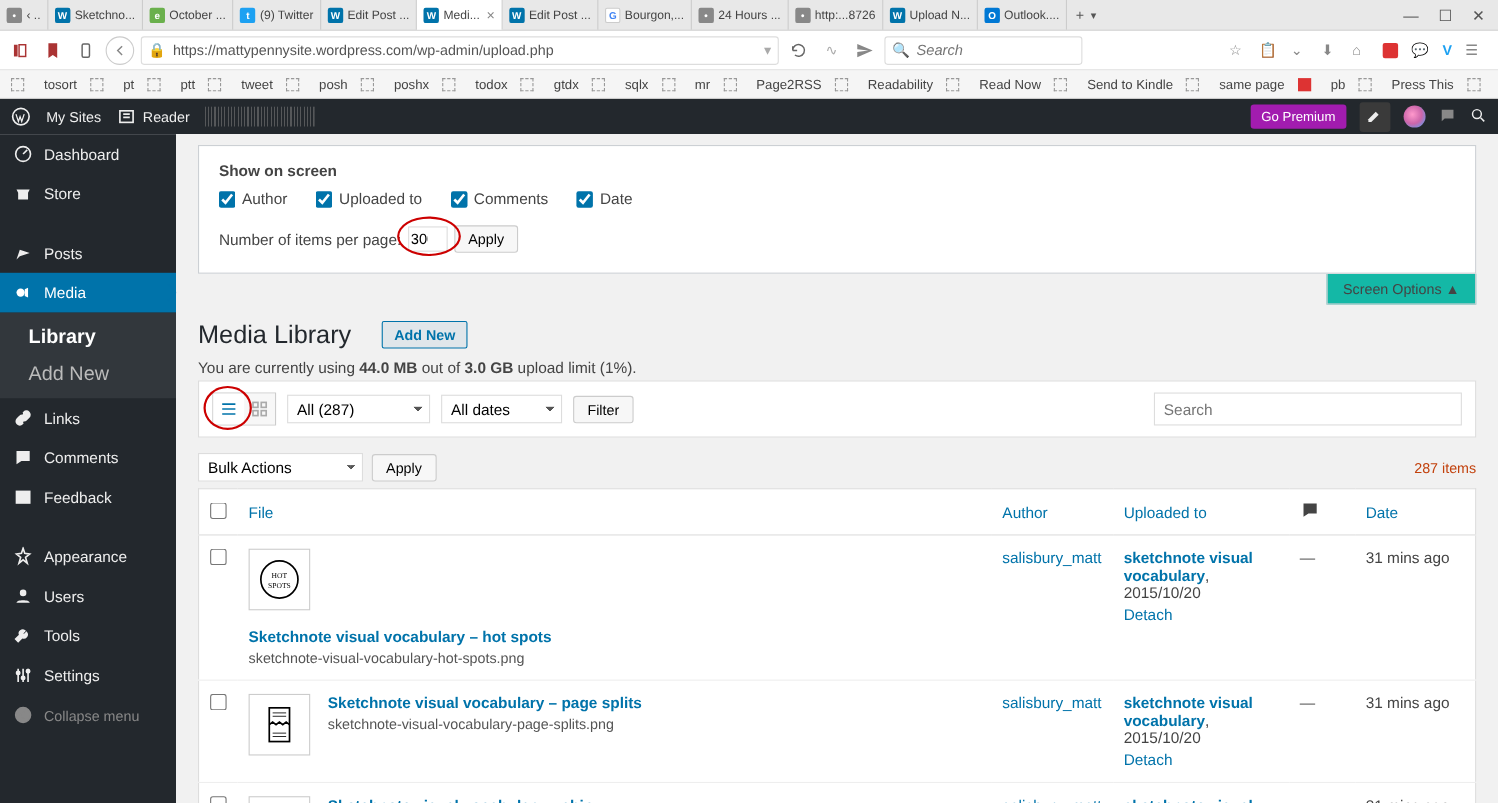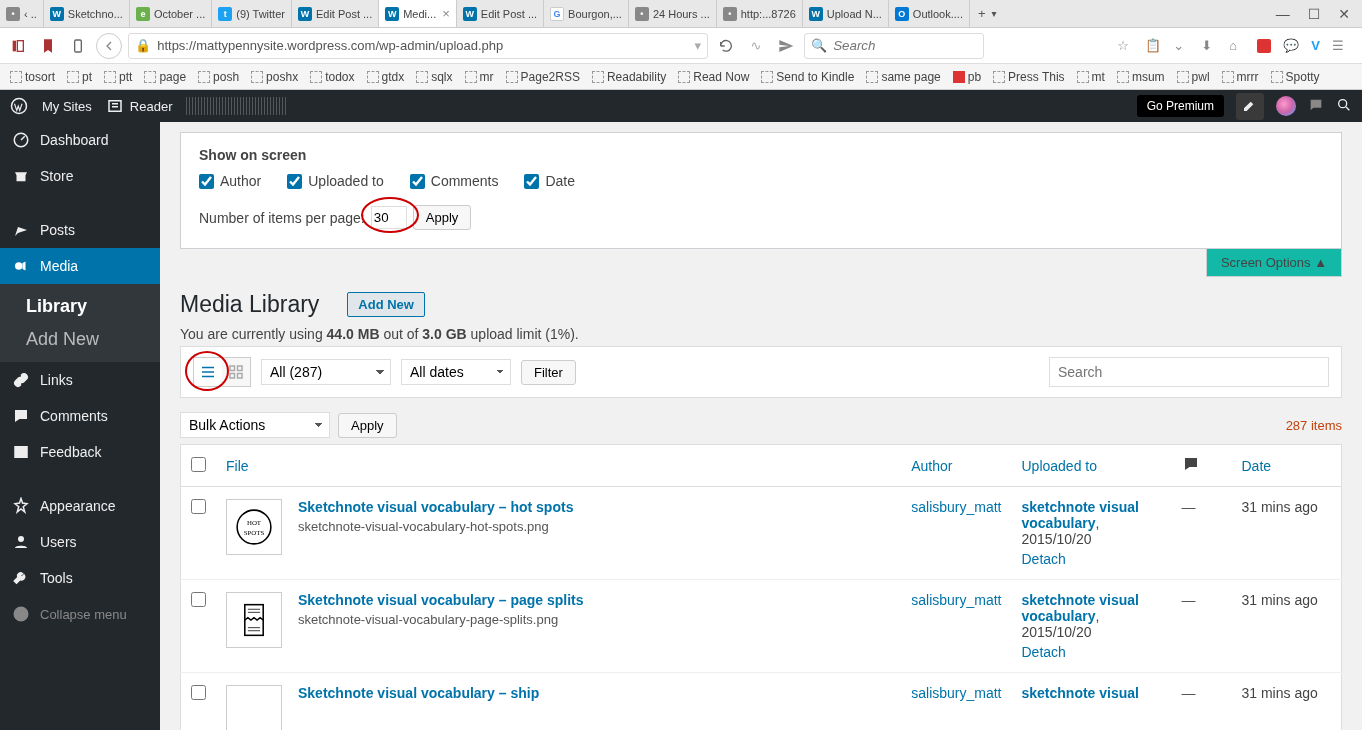--- a/index.html
+++ b/index.html
@@ -29,30 +29,30 @@
 .url-input-wrap .lock{color:#6a6;}
 .url-input { border: none; outline: none; flex: 1; font-size: 13px; color: #555; }
 .search-wrap { display:flex;align-items:center;gap:6px;border:1px solid #ddd;border-radius:3px;padding:2px 6px;width:180px;height:26px;}
 .search-wrap input{border:none;outline:none;width:100%;font-style:italic;color:#888;}
 .url-right{display:flex;gap:12px;align-items:center;margin-left:auto;padding-right:8px;}
 .url-right .ico{width:16px;height:16px;color:#888;}
 .red-box{width:14px;height:14px;background:#d33;border-radius:2px;}
 .blue-v{color:#1da1f2;font-weight:bold;}
 
 .bookmarks-bar { background:#f5f5f5;height:26px;display:flex;align-items:center;gap:4px;padding:0 6px;border-bottom:1px solid #ccc;font-size:12px;overflow:hidden;}
-.bm-item{display:flex;align-items:center;gap:3px;padding:2px 4px;cursor:pointer;white-space:nowrap;}
+.bm-item{display:flex;align-items:center;gap:18px;padding:2px 4px;cursor:pointer;white-space:nowrap;}
 .bm-item .bm-icon{width:12px;height:12px;border:1px dashed #999;}
 .bm-item.red .bm-icon{background:#d33;border:none;}
 
 
 .admin-bar { background:#23282d; color:#eee; height:32px; display:flex; align-items:center; padding:0 10px; gap:14px; font-size:13px;}
 .admin-bar .ab-item{display:flex;align-items:center;gap:6px;cursor:pointer;}
 .admin-bar .wave{width:100px;height:18px;background:repeating-linear-gradient(90deg,#777 0 1px,transparent 1px 3px);opacity:.6;}
 .admin-bar .right{margin-left:auto;display:flex;align-items:center;gap:12px;}
-.go-premium{background:#000000;color:#fff;padding:4px 10px;border-radius:3px;font-size:12px;}
+.go-premium{background:#a21caf;color:#fff;padding:4px 10px;border-radius:3px;font-size:12px;}
 .ab-icon{width:18px;height:18px;}
 .ab-square{background:#3a3a3a;border-radius:3px;padding:4px 6px;}
 .ab-avatar{width:20px;height:20px;border-radius:50%;background:radial-gradient(circle at 40% 40%,#f9c,#c6a,#4af);}
 
 
 .wp-layout{display:flex;height:calc(730px - 28px - 36px - 26px - 32px);}
 
 
 .sidebar{background:#23282d;color:#eee;width:160px;flex-shrink:0;display:flex;flex-direction:column;}
 .sb-item{display:flex;align-items:center;gap:10px;padding:9px 12px;cursor:pointer;color:#eee;font-size:14px;}
@@ -254,21 +254,21 @@
     <div class="bm-item">
       <span class="bm-icon"></span>
       <span>pt</span>
     </div>
     <div class="bm-item">
       <span class="bm-icon"></span>
       <span>ptt</span>
     </div>
     <div class="bm-item">
       <span class="bm-icon"></span>
-      <span>page</span>
+      <span>tweet</span>
     </div>
     <div class="bm-item">
       <span class="bm-icon"></span>
       <span>posh</span>
     </div>
     <div class="bm-item">
       <span class="bm-icon"></span>
       <span>poshx</span>
     </div>
     <div class="bm-item">
@@ -435,20 +435,31 @@
           <path d="M4 20c0-4 16-4 16 0"></path>
         </svg>
         <span>Users</span>
       </div>
     <div class="sb-item">
         <svg class="sb-icon" viewBox="0 0 24 24" fill="none" stroke="currentColor" stroke-width="2">
           <path d="M14 6a4 4 0 0 0-6 5l-5 5 3 3 5-5a4 4 0 0 0 5-6l-3 3-2-2z"></path>
         </svg>
         <span>Tools</span>
       </div>
+    <div class="sb-item">
+        <svg class="sb-icon" viewBox="0 0 24 24" fill="none" stroke="currentColor" stroke-width="2">
+          <line x1="6" y1="4" x2="6" y2="20"></line>
+          <line x1="12" y1="4" x2="12" y2="20"></line>
+          <line x1="18" y1="4" x2="18" y2="20"></line>
+          <circle cx="6" cy="9" r="2" fill="currentColor"></circle>
+          <circle cx="12" cy="15" r="2" fill="currentColor"></circle>
+          <circle cx="18" cy="7" r="2" fill="currentColor"></circle>
+        </svg>
+        <span>Settings</span>
+      </div>
     <div class="sb-item sb-collapse">
         <svg class="sb-icon" viewBox="0 0 24 24" fill="none" stroke="currentColor" stroke-width="2">
           <circle cx="12" cy="12" r="9"></circle>
           <path d="M13 8l-4 4 4 4"></path>
         </svg>
         <span>Collapse menu</span>
       </div>
   </div>
 
   <div class="content">
@@ -533,21 +544,21 @@
           <th style="width:60px;"><span class="comment-icon"><svg width="18" height="18" viewBox="0 0 24 24" fill="#444">
                   <path d="M4 4h16v12H10l-6 4z"></path>
                 </svg></span></th>
           <th style="width:110px;">Date</th>
         </tr>
       </thead>
       <tbody id="media-rows">
           <tr>
     <td class="cb"><input type="checkbox" style=""></td>
     <td>
-      <div style="display:flex;gap:16px;">
+      <div style="display:flex;gap:16px;flex-direction:column;">
         <div class="thumb">
                   <svg viewBox="0 0 60 60">
                     <circle cx="30" cy="30" r="22" fill="none" stroke="#000" stroke-width="2"></circle>
                     <text x="30" y="28" font-size="9" text-anchor="middle" font-family="cursive">HOT</text>
                     <text x="30" y="40" font-size="9" text-anchor="middle" font-family="cursive">SPOTS</text>
                   </svg>
                 </div>
         <div>
           <a class="file-title">Sketchnote visual vocabulary – hot spots</a>
           <div class="file-name">sketchnote-visual-vocabulary-hot-spots.png</div>

